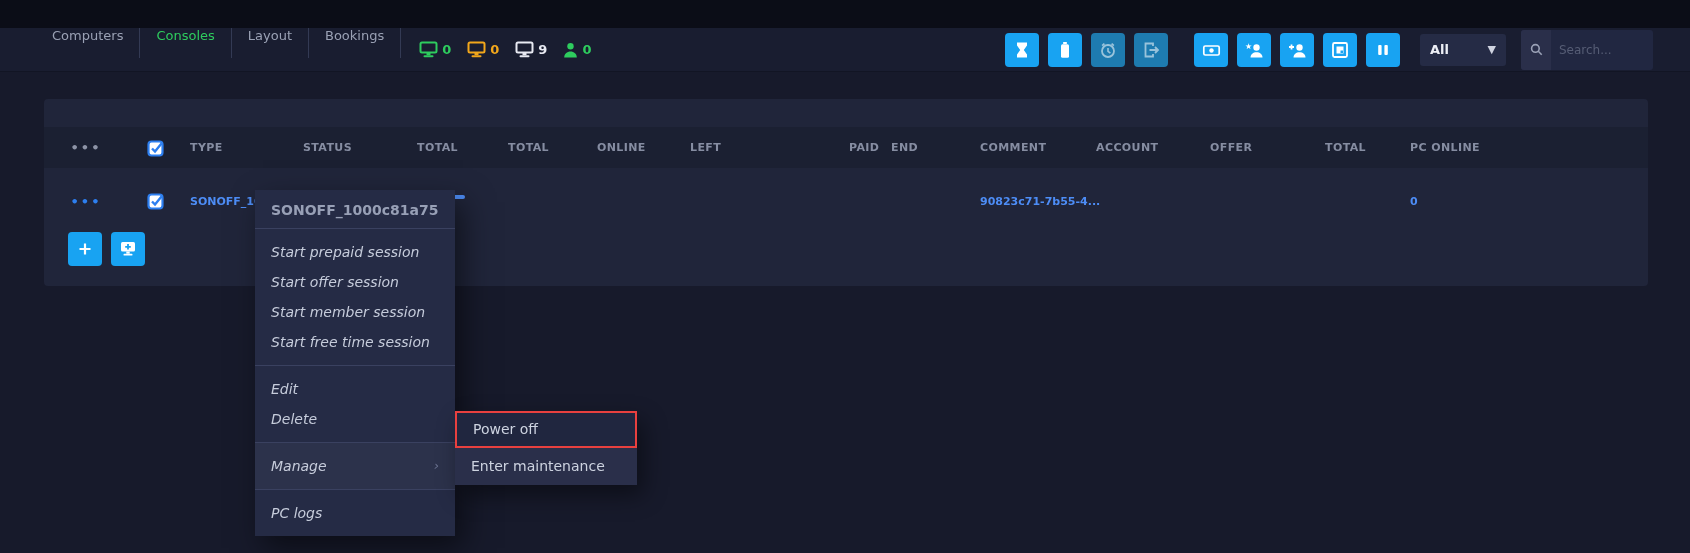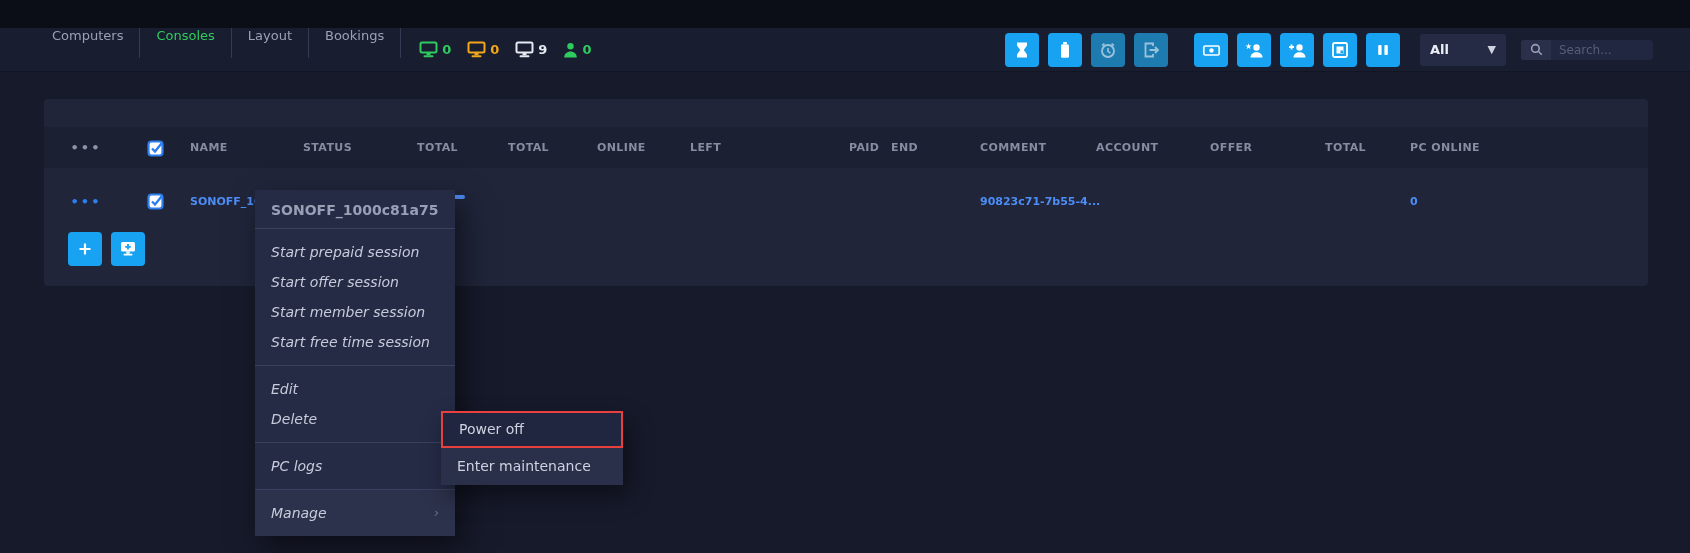--- a/index.html
+++ b/index.html
@@ -31,21 +31,21 @@
           display:flex; align-items:center; justify-content:center; cursor:pointer; }
   .tbtn svg { display:block; }
   .tbtn.muted { background:#1e7bb0; }
   .tbtn.muted svg { opacity:.55; }
 
   .filter { margin-left:20px; width:86px; height:32px; background:#252b45; border-radius:3px;
             display:flex; align-items:center; justify-content:space-between; padding:0 10px;
             color:#eceef5; font-size:13px; font-weight:bold; cursor:pointer; }
   .filter .chev { font-size:11px; color:#cfd3e0; }
 
-  .searchbox { margin-left:15px; width:132px; height:20px; background:#212741; border-radius:3px;
+  .searchbox { margin-left:15px; width:132px; height:40px; background:#212741; border-radius:3px;
                display:flex; align-items:center; overflow:hidden; }
   .search-iconwrap { width:30px; height:100%; background:#2a2f4a; display:flex;
                      align-items:center; justify-content:center; }
   .searchbox input { flex:1; min-width:0; background:transparent; border:none; outline:none;
                      color:#c5cada; font-size:12px; padding:0 8px; font-family:"DejaVu Sans",sans-serif; }
   .searchbox input::placeholder { color:#565d75; }
 
   
   .panel { position:absolute; left:44px; top:99px; width:1604px; height:187px;
            background:#20253a; border-radius:4px; }
@@ -75,21 +75,21 @@
   .menu-title { padding:12px 16px 10px; font-size:14px; font-weight:bold; color:#98a0b6;
                 border-bottom:1px solid #3a4160; white-space:nowrap; }
   .menu-section { padding:8px 0; border-bottom:1px solid #3a4160;font-style:italic; }
   .menu-section:last-child { border-bottom:none; }
   .menu-item { padding:0 16px; line-height:30px; font-size:14px; color:#c6ccdb; cursor:pointer;
                white-space:nowrap; display:flex; align-items:center; justify-content:space-between; }
   .menu-section.manage { background:rgba(255,255,255,.035); }
   .menu-item .caret { color:#6b7390; font-size:13px; }
 
   
-  .submenu { position:absolute; left:441px; top:411px; width:182px; background:#2a2f4a;
+  .submenu { position:absolute; left:455px; top:411px; width:182px; background:#2a2f4a;
              z-index:65; box-shadow:6px 10px 22px rgba(0,0,0,.45); }
   .submenu-item { line-height:37px; padding:0 16px; font-size:14px; color:#cdd3e0;
                   cursor:pointer; white-space:nowrap; }
   .submenu-item.target { background:#20263f; border:2px solid #e8403f; line-height:33px; }
 </style>
 </head>
 <body>
 
 <div class="screen">
   <div class="topstrip"></div>
@@ -253,21 +253,21 @@
           <span class="dots gray">•••</span>
         </div>
       <div class="th cell-center">
         <span class="checkbox">
           <svg width="18" height="18" viewBox="0 0 18 18">
               <rect x="1.5" y="2.5" width="14" height="14" rx="3" fill="#fff" stroke="#2d7ff0" stroke-width="2.2"></rect>
               <path d="M5 9.5l3 3 6.5-8" fill="none" stroke="#2d7ff0" stroke-width="2.4"></path>
             </svg>
         </span>
       </div>
-      <div class="th">NAME</div>
+      <div class="th">TYPE</div>
       <div class="th">STATUS</div>
       <div class="th">TOTAL</div>
       <div class="th">TOTAL</div>
       <div class="th">ONLINE</div>
       <div class="th">LEFT</div>
       <div class="th">PAID</div>
       <div class="th">END</div>
       <div class="th">COMMENT</div>
       <div class="th">ACCOUNT</div>
       <div class="th">OFFER</div>
@@ -335,29 +335,29 @@
       <div class="menu-item">Start offer session</div>
       <div class="menu-item">Start member session</div>
       <div class="menu-item">Start free time session</div>
     </div>
 
     <div class="menu-section">
       <div class="menu-item">Edit</div>
       <div class="menu-item">Delete</div>
     </div>
 
-    <div class="menu-section">
-      <div class="menu-item">PC logs</div>
-    </div>
-
     <div class="menu-section manage">
       <div class="menu-item">
         <span>Manage</span>
         <span class="caret">›</span>
       </div>
+    </div>
+
+    <div class="menu-section">
+      <div class="menu-item">PC logs</div>
     </div>
   </div>
 
   <div class="submenu">
     <div class="submenu-item target">Power off</div>
     <div class="submenu-item">Enter maintenance</div>
   </div>
 </div>
 
 </body></html>

